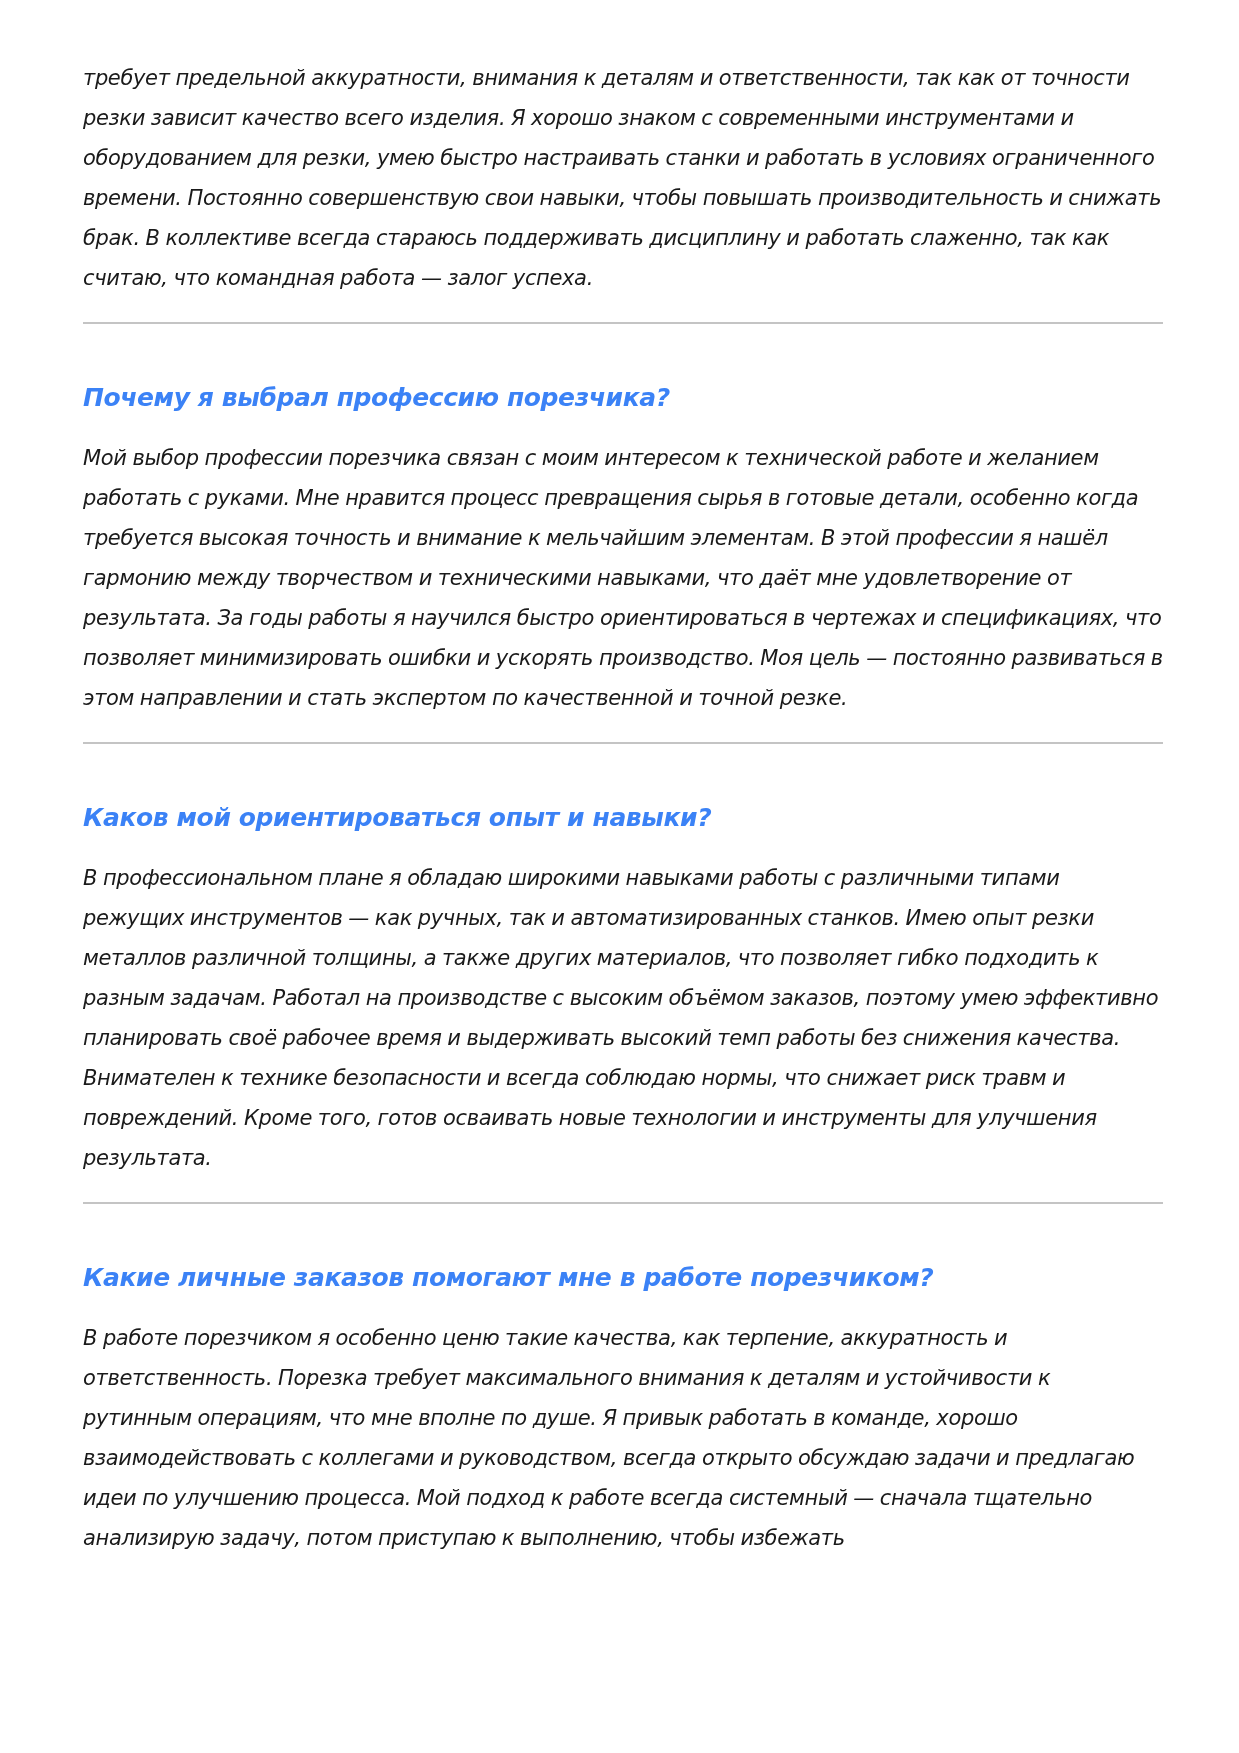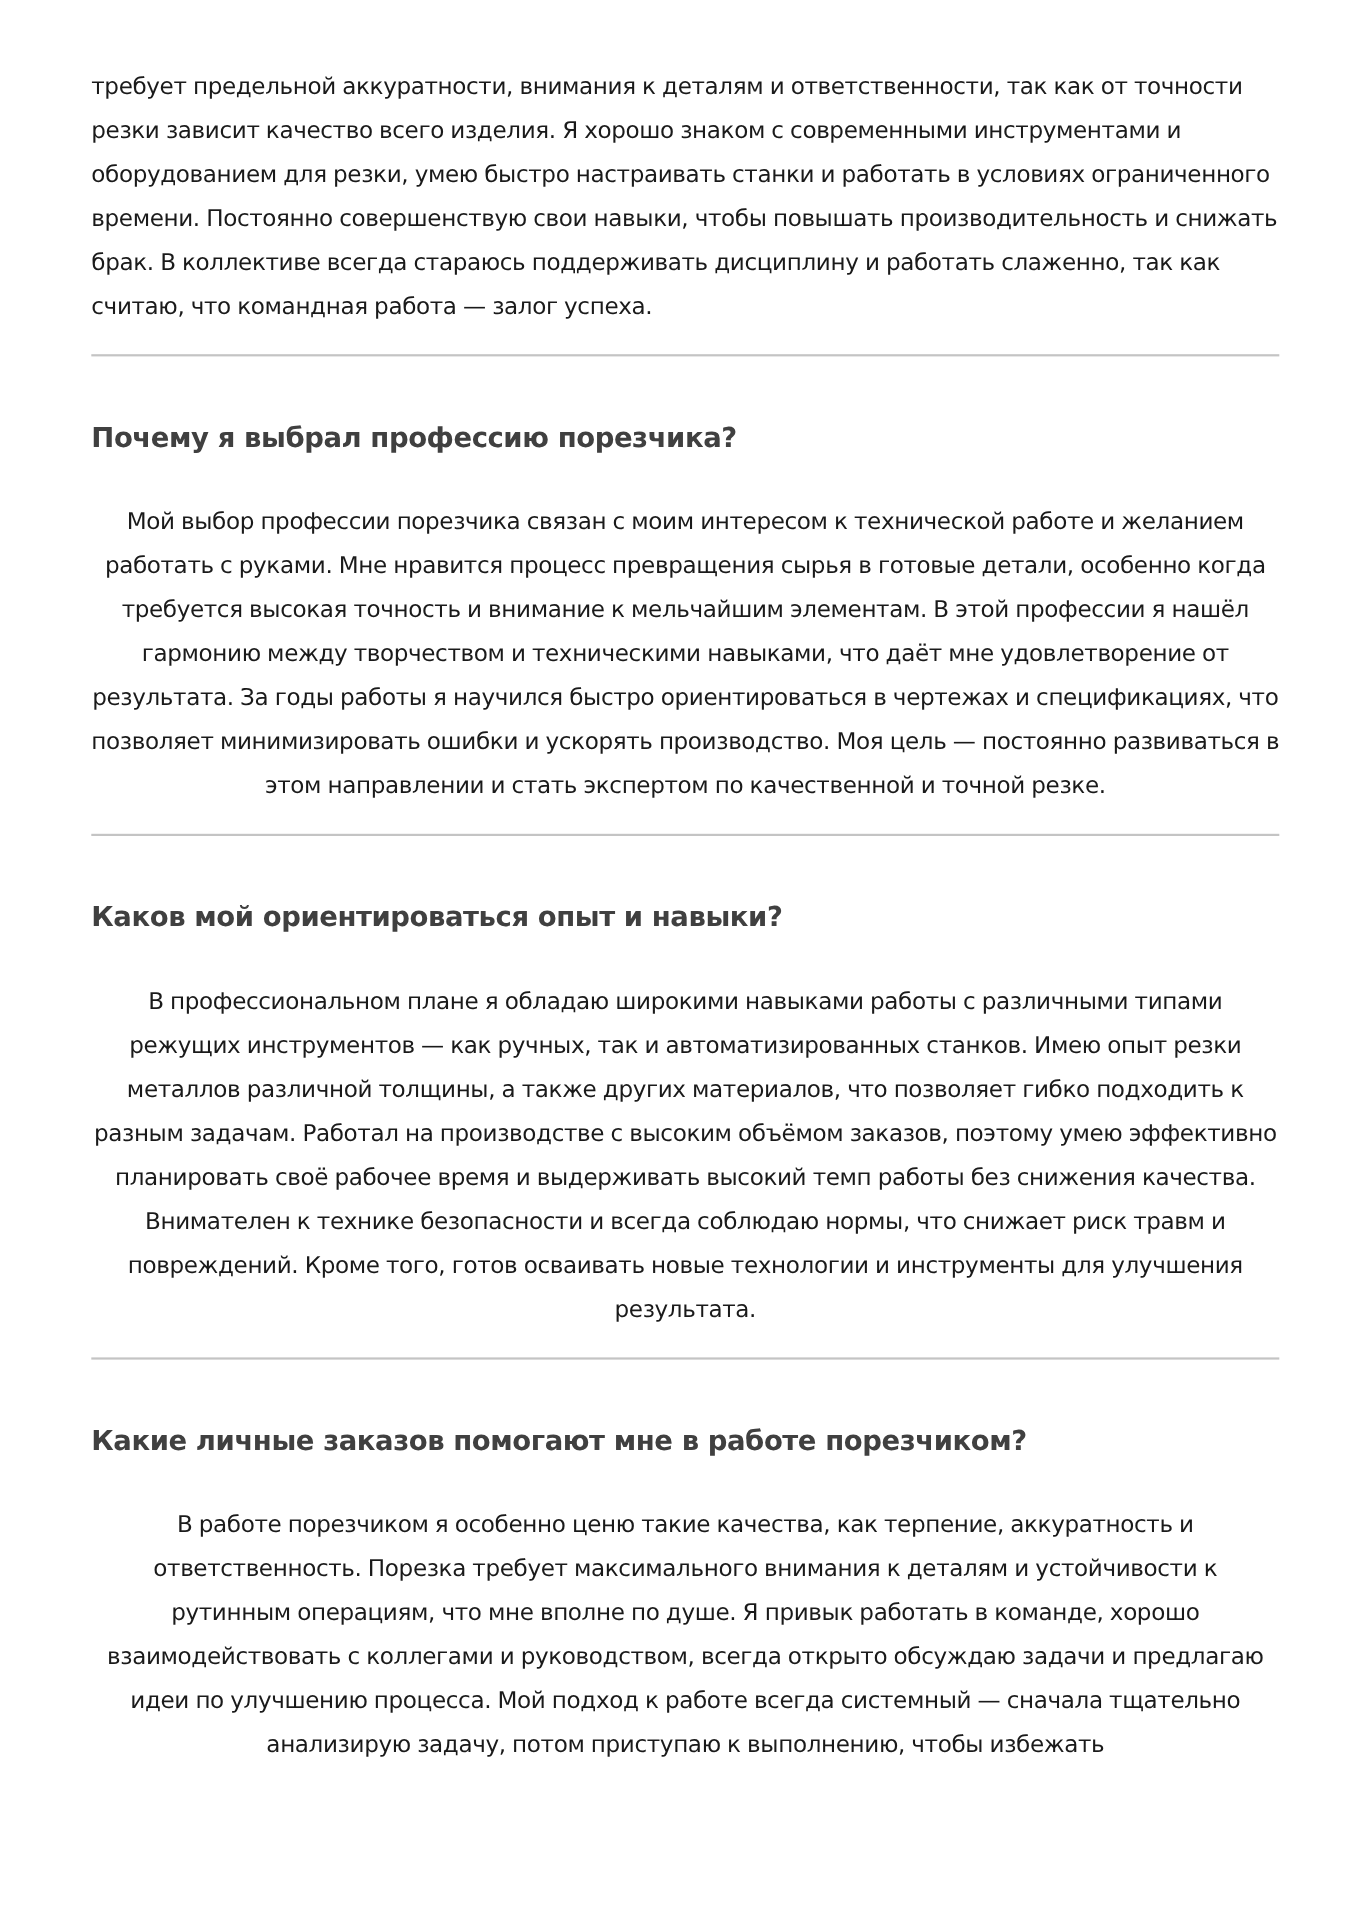--- a/index.html
+++ b/index.html
@@ -4,20 +4,21 @@
 <style>
   html, body { margin: 0; padding: 0; background: #ffffff; }
   body { width: 1239px; height: 1753px; overflow: hidden; position: relative; }
   .page {
     position: absolute;
     left: 83px;
     top: 58px;
     width: 1080px;
     font-family: "DejaVu Sans", sans-serif;
     color: #1a1a1a;
+    font-style: italic;
   }
   .para {
     font-size: 21px;
     line-height: 40px;
     margin: 0;
     letter-spacing: -0.35px;
     word-spacing: -0.5px;
   }
   .divider {
     height: 0;
@@ -25,23 +26,23 @@
     border-top: 2px solid #c4c4c4;
     margin: 24px 0 0 0;
     width: 1080px;
   }
   .heading {
     font-size: 25px;
     font-weight: bold;
     margin: 56px 0 0 0;
     line-height: 36px;
     letter-spacing: -0.4px;
-    color: #404040;
+    color: #3b82f6;
   }
-  .heading + .para { margin-top: 38px; text-align: center; }
+  .heading + .para { margin-top: 22px; }
 </style>
 </head>
 <body>
 
 <div class="page">
   <p class="para">требует предельной аккуратности, внимания к деталям и ответственности, так как от точности резки зависит качество всего изделия. Я хорошо знаком с современными инструментами и оборудованием для резки, умею быстро настраивать станки и работать в условиях ограниченного времени. Постоянно совершенствую свои навыки, чтобы повышать производительность и снижать брак. В коллективе всегда стараюсь поддерживать дисциплину и работать слаженно, так как считаю, что командная работа — залог успеха.</p>
   <hr class="divider">
 
   <h2 class="heading">Почему я выбрал профессию порезчика?</h2>
   <p class="para">Мой выбор профессии порезчика связан с моим интересом к технической работе и желанием работать с руками. Мне нравится процесс превращения сырья в готовые детали, особенно когда требуется высокая точность и внимание к мельчайшим элементам. В этой профессии я нашёл гармонию между творчеством и техническими навыками, что даёт мне удовлетворение от результата. За годы работы я научился быстро ориентироваться в чертежах и спецификациях, что позволяет минимизировать ошибки и ускорять производство. Моя цель — постоянно развиваться в этом направлении и стать экспертом по качественной и точной резке.</p>

